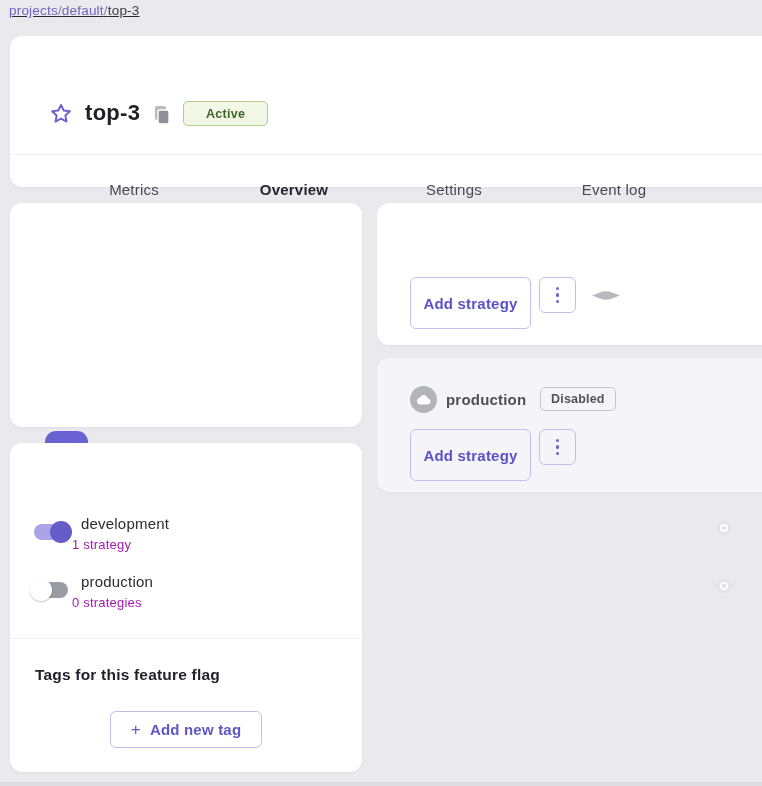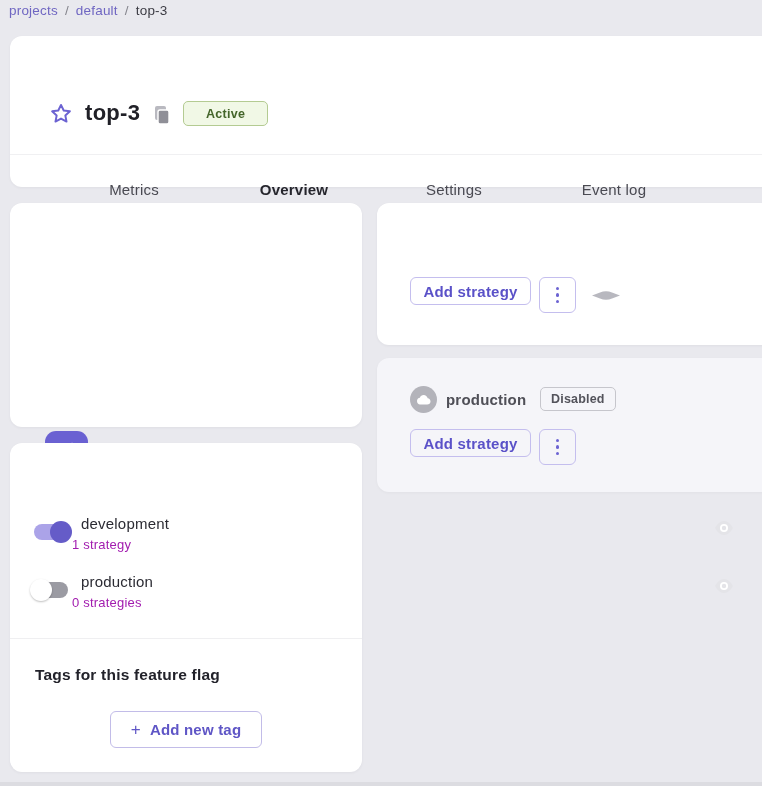--- a/index.html
+++ b/index.html
@@ -7,21 +7,21 @@
   body {
     font-family:"Liberation Sans", sans-serif;
     background:#e9e9ee;
     position:relative;
     overflow:hidden;
     color:#27272e;
   }
   .abs { position:absolute; }
 
   
-  .breadcrumb { left:9px; top:3px; font-size:13.5px; display:flex; gap:7px; align-items:center; letter-spacing:.2px; }
+  .breadcrumb { left:9px; top:3px; font-size:13.5px; display:flex; align-items:center; letter-spacing:.2px;text-decoration:underline; }
   .crumb-link { color:#6f66c2; cursor:pointer; }
   .crumb-sep  { color:#84848c; }
   .crumb-current { color:#3c3c44; }
 
   
   .card { background:#fff; border-radius:12px; box-shadow:0 1px 3px rgba(40,40,60,.05); position:absolute; }
 
   
   .header-card { left:10px; top:36px; width:764px; height:151px; }
   .star-btn { position:absolute; left:38px; top:65px; width:26px; height:26px; cursor:pointer; }
@@ -80,21 +80,21 @@
   .prod-panel { left:377px; top:358px; width:397px; height:134px; background:#f5f5f9; border-radius:12px; position:absolute; box-shadow:0 1px 3px rgba(40,40,60,.04); }
   .env-badge-circle { position:absolute; left:410px; width:27px; height:27px; border-radius:50%; display:flex; align-items:center; justify-content:center; }
   .panel-env-name { position:absolute; left:446px; font-size:15px; font-weight:bold; letter-spacing:.2px; }
   .disabled-badge {
     position:absolute; left:540px; top:387px; height:24px;
     display:flex; align-items:center; padding:0 10px;
     background:transparent; border:1px solid #c6c6cc; border-radius:5px;
     color:#53535b; font-size:12.5px; font-weight:bold; letter-spacing:.2px;
   }
   .add-strategy-btn {
-    position:absolute; left:410px; width:121px; height:28px;
+    position:absolute; left:410px; width:121px; height:52px;
     background:#fff; border:1px solid #c4beee; border-radius:6px;
     color:#5a51c8; font-size:15px; font-weight:bold; letter-spacing:.2px;
     display:flex; align-items:center; justify-content:center; cursor:pointer;
   }
   .kebab-btn {
     position:absolute; left:539px; width:37px; height:36px;
     background:#fff; border:1px solid #c4beee; border-radius:6px;
     display:flex; align-items:center; justify-content:center; cursor:pointer;
   }
   .kebab-dots { display:flex; flex-direction:column; gap:3px; }

